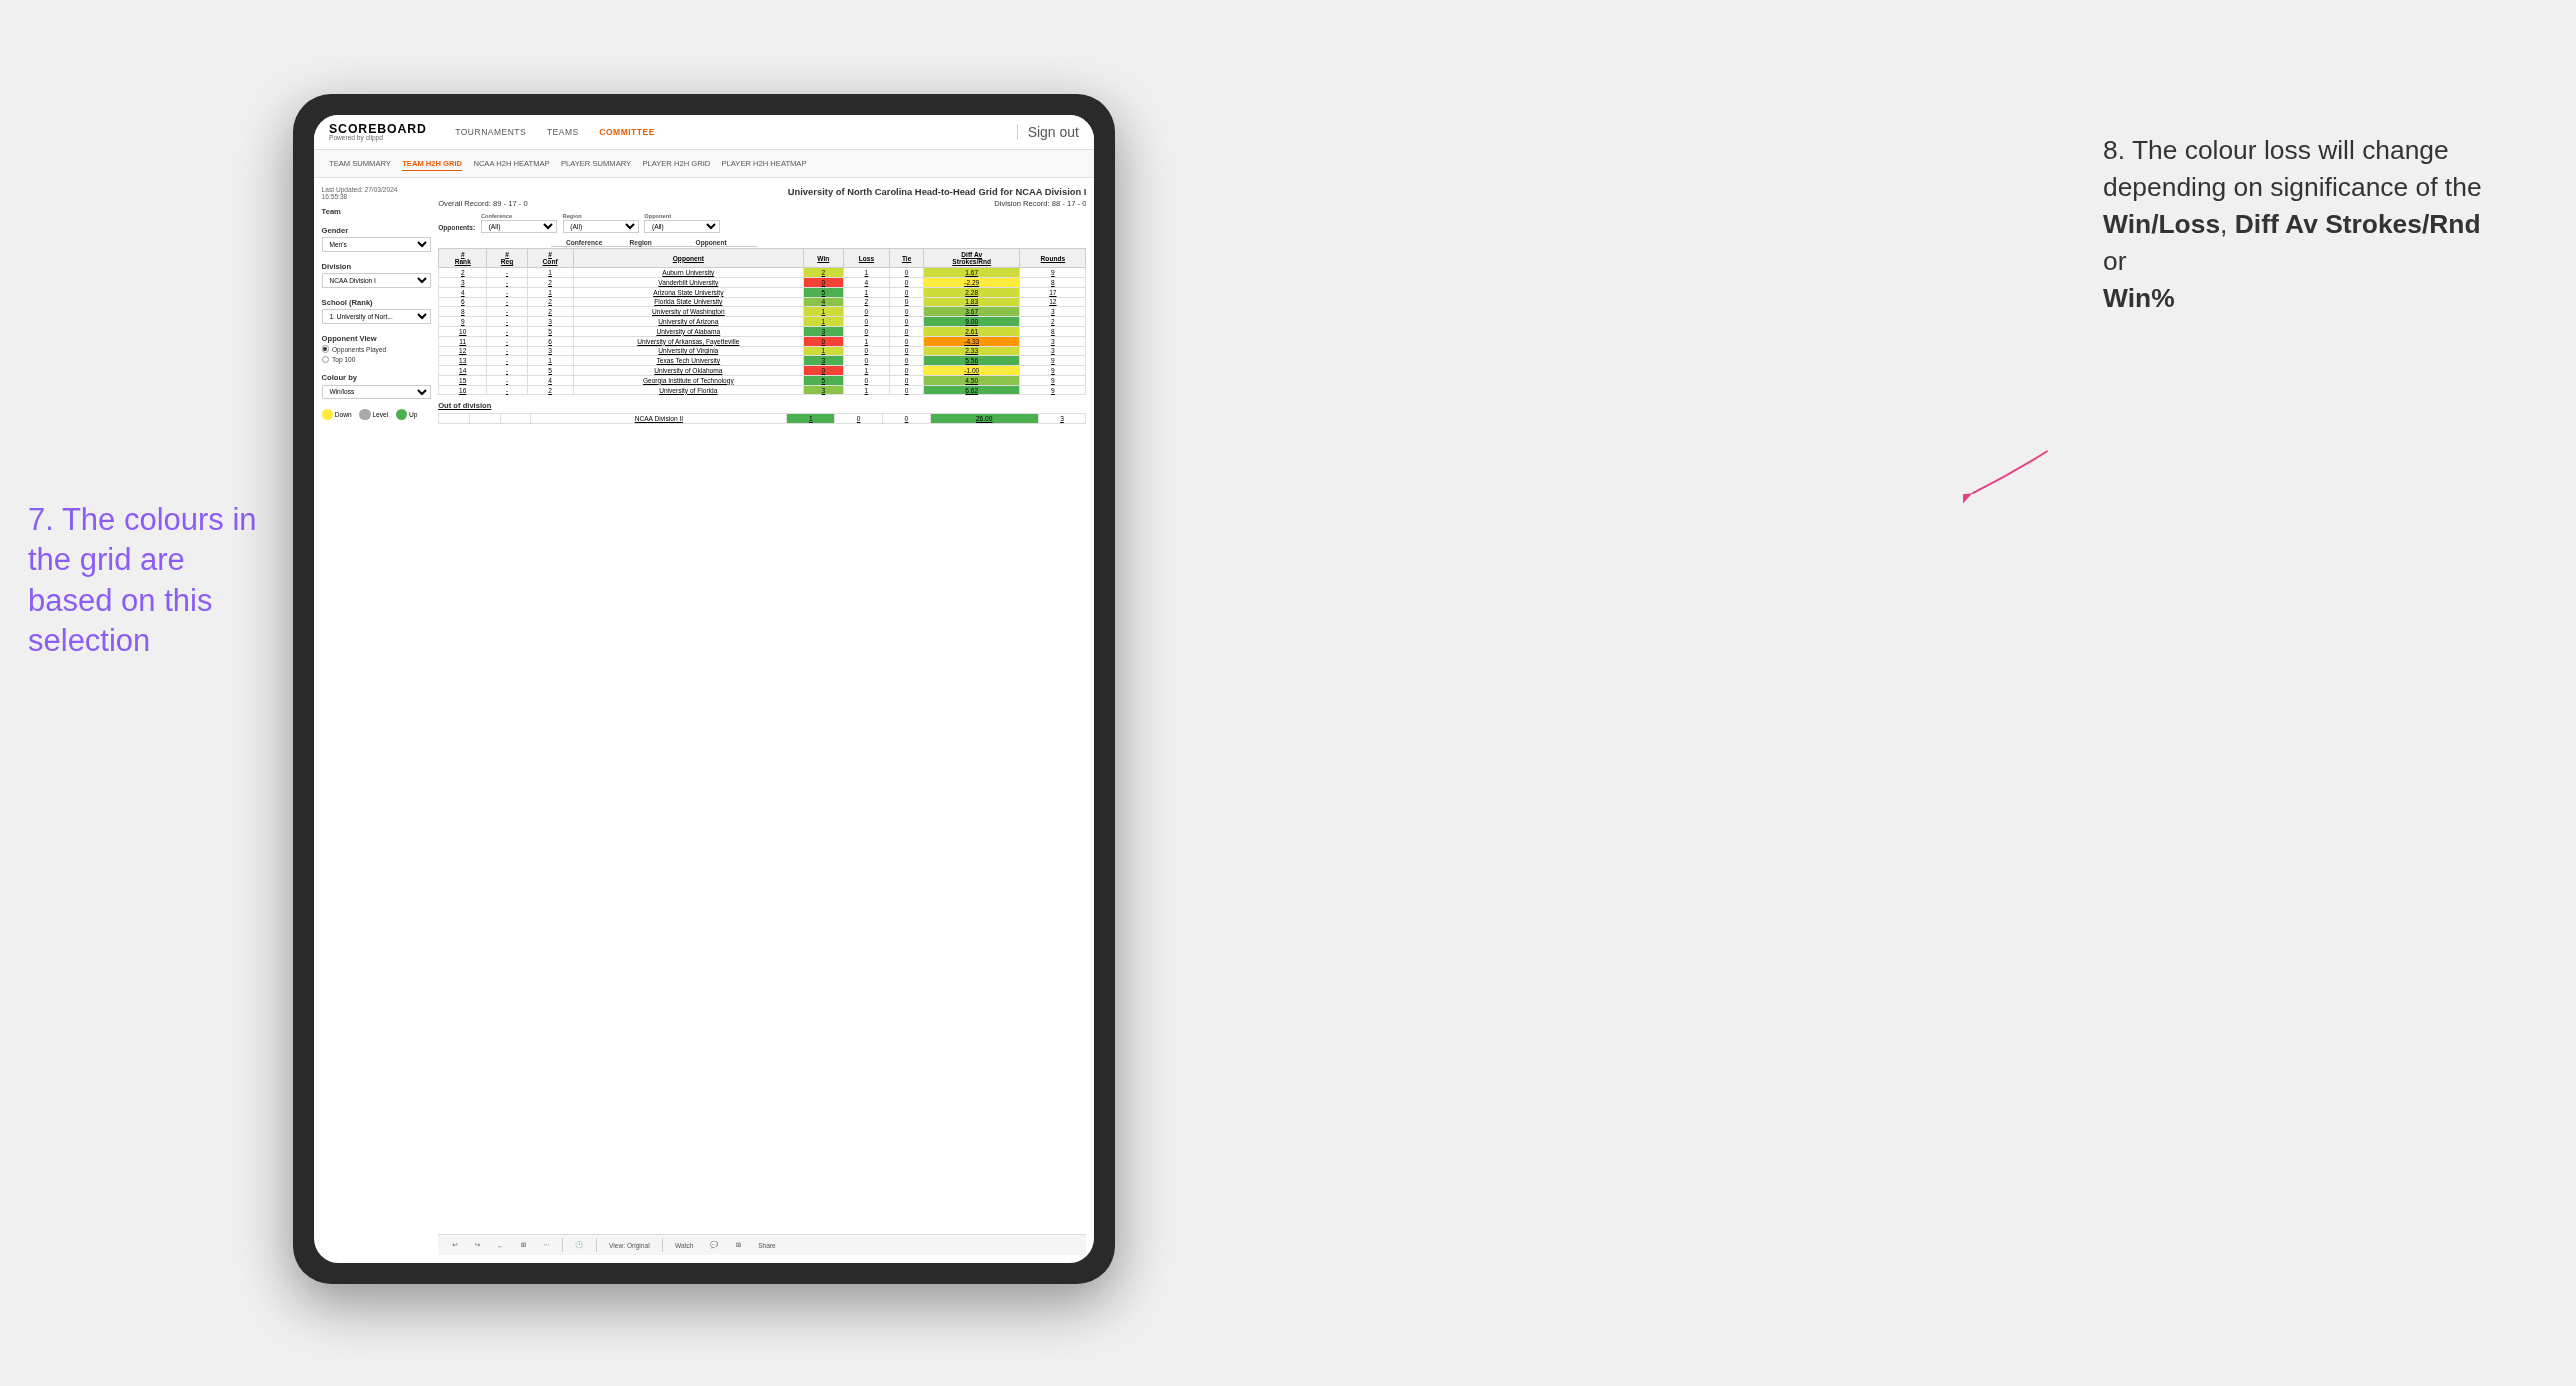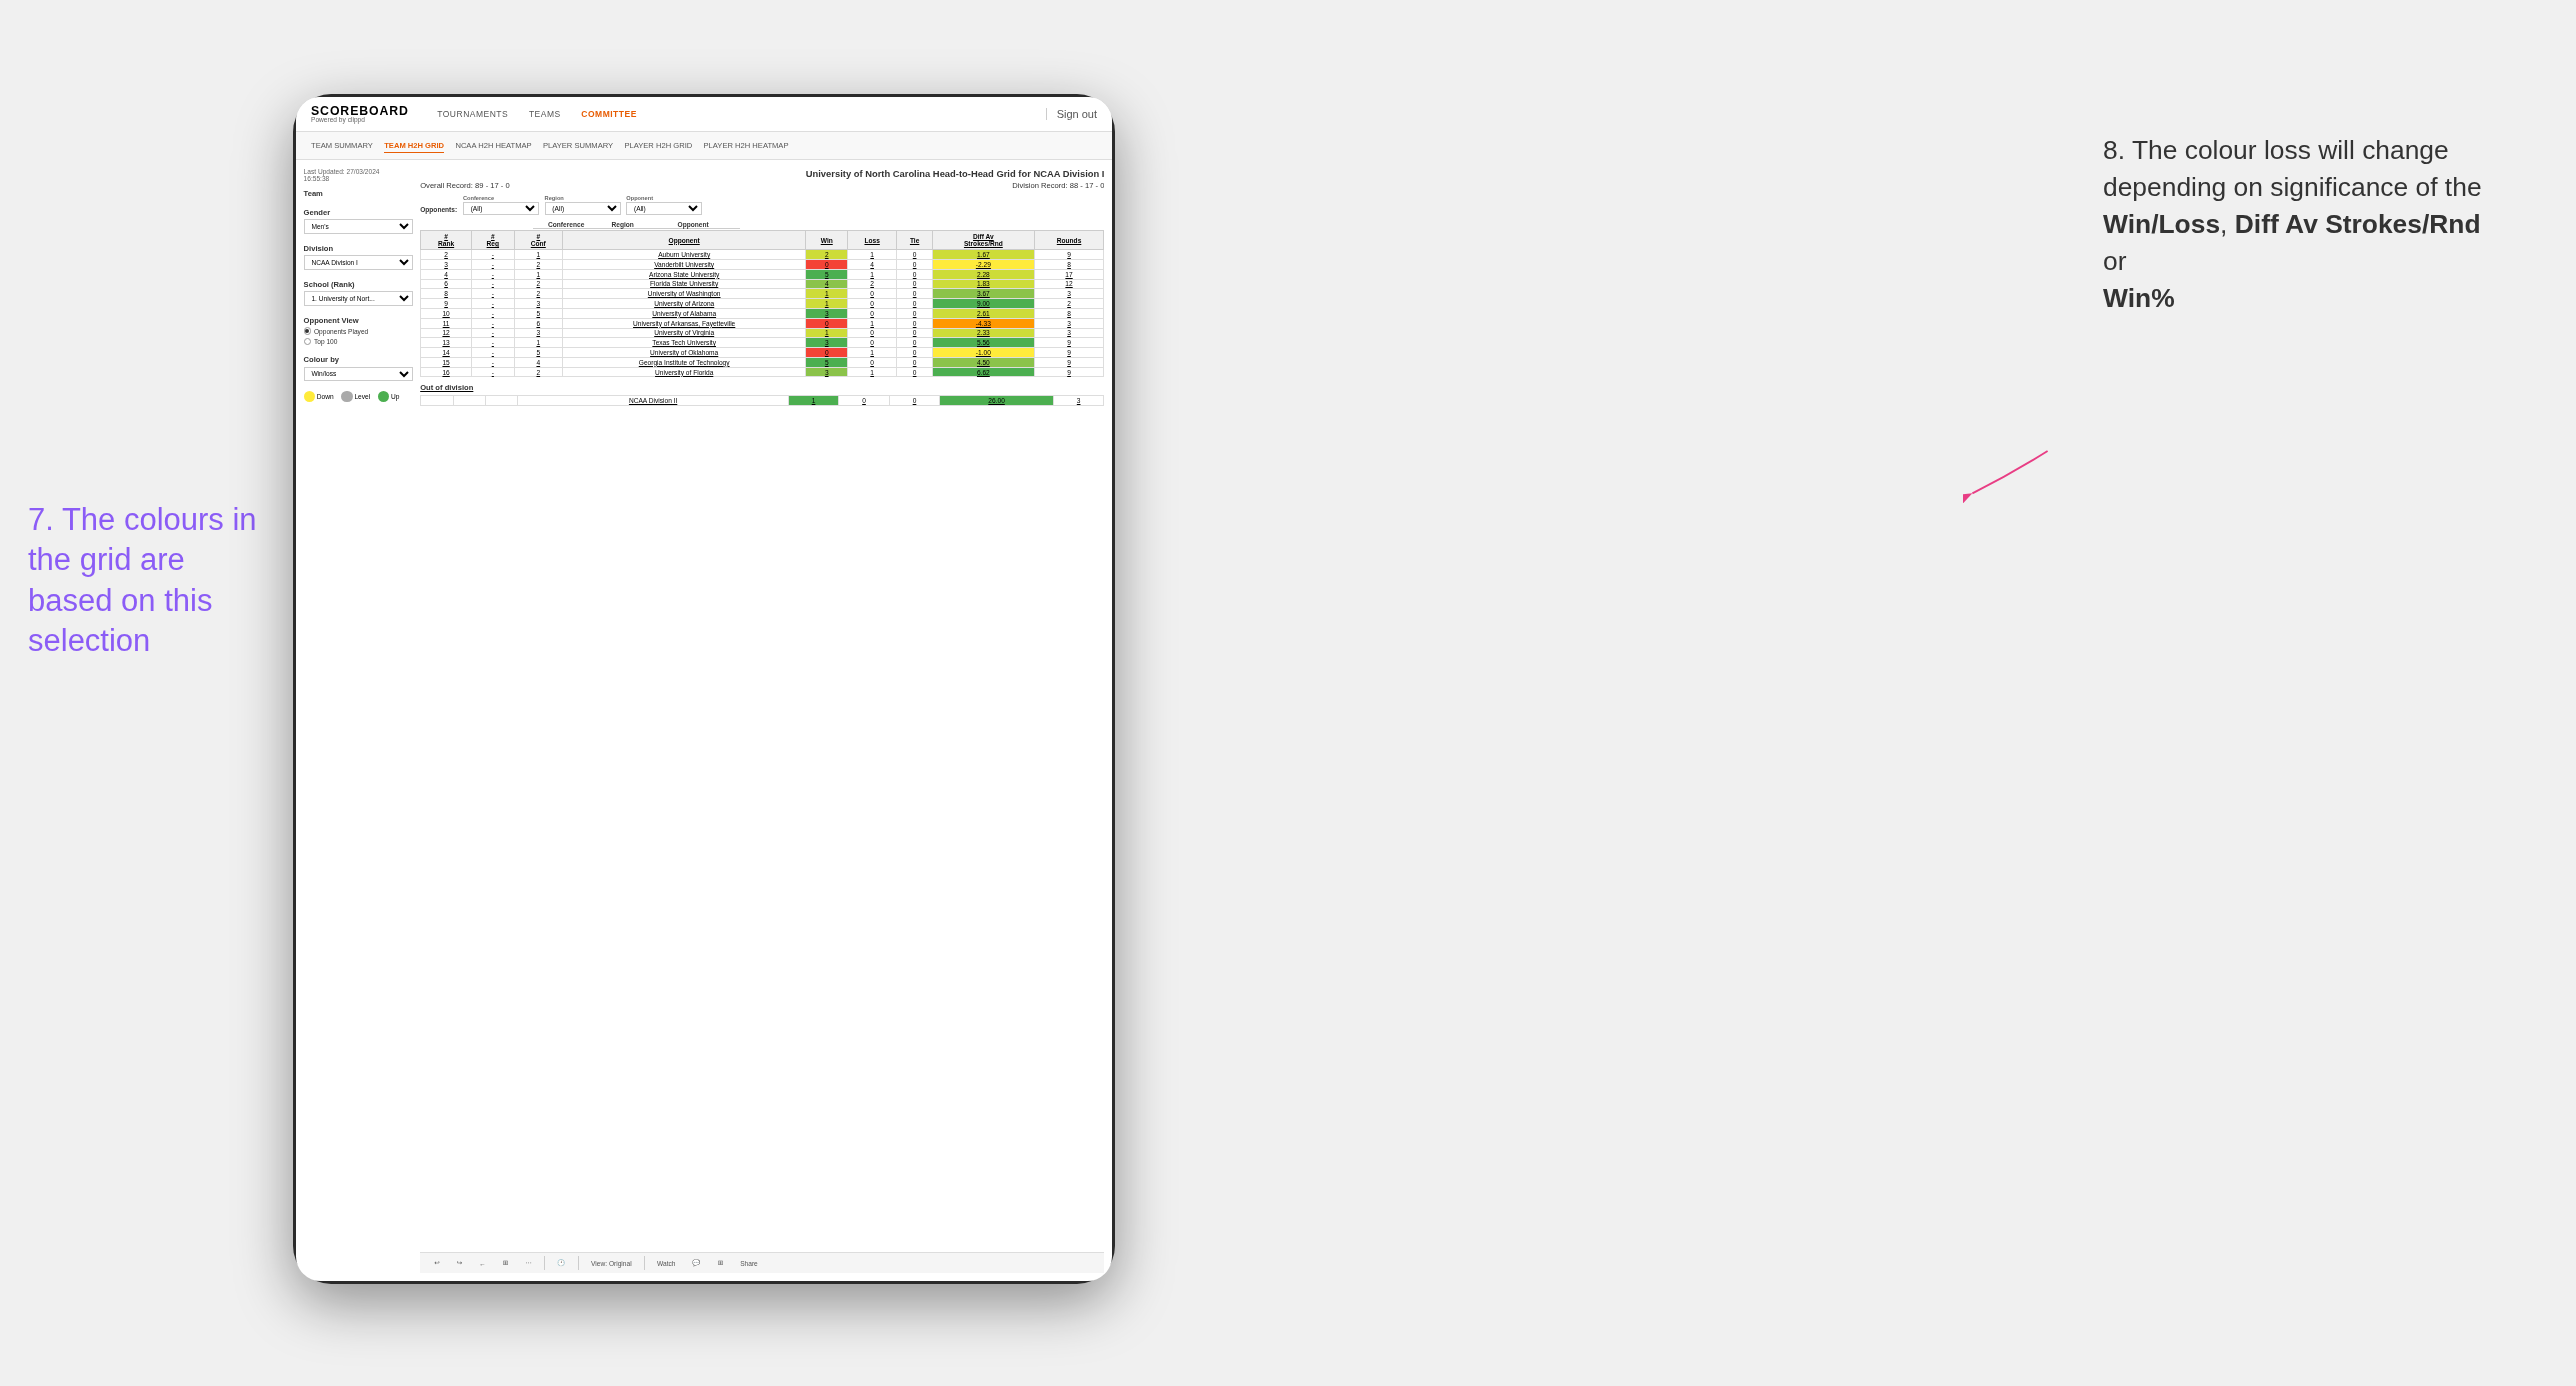--- a/index.html
+++ b/index.html
@@ -15,21 +15,21 @@
     
     .tablet-frame {
       position: absolute;
       left: 293px;
       top: 94px;
       width: 822px;
       height: 1190px;
       background: #2a2a2a;
       border-radius: 38px;
       box-shadow: 0 19px 57px rgba(0,0,0,0.4);
-      padding: 3px;
+      padding: 21px;
     }
 
     .tablet-screen {
       width: 100%;
       height: 100%;
       background: #fff;
       border-radius: 24.6px;
       overflow: hidden;
       display: flex;
       flex-direction: column;
@@ -80,21 +80,21 @@
       background: none;
       letter-spacing: 0.5px;
     }
 
     .nav-tab.active {
       color: #e85d04;
       font-weight: bold;
     }
 
     .sign-out {
-      font-size: 11px;
+      font-size: 14px;
       color: #555;
       border-left: 0.9px solid #ccc;
       padding-left: 9.4px;
     }
 
     
     .sub-nav {
       background: #f8f8f8;
       border-bottom: 0.9px solid #ddd;
       padding: 5.7px 15px;

